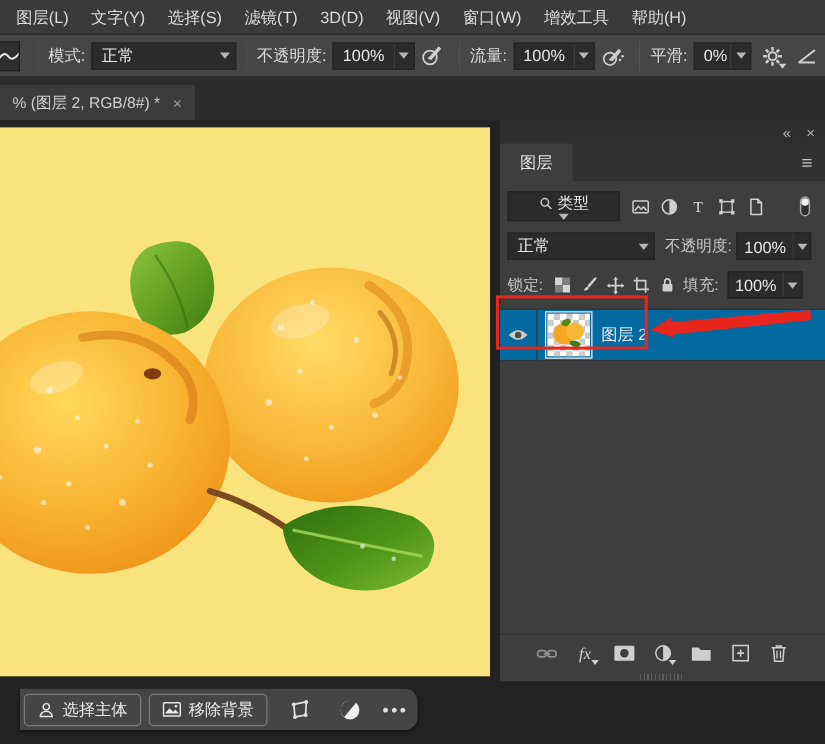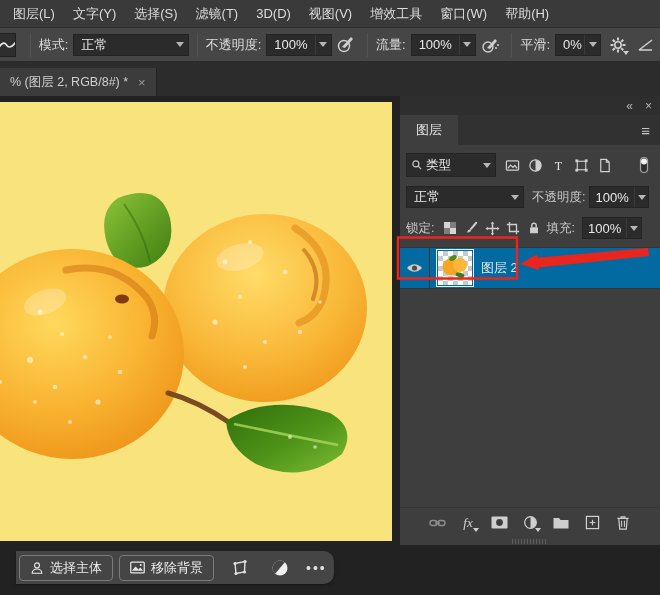--- a/index.html
+++ b/index.html
@@ -32,21 +32,21 @@
   .canvas svg { display:block; }
 
   
   .panel { position:absolute; left:400px; top:96px; width:260px; height:449px; background:#3e3e3e; display:flex; flex-direction:column; }
   .phead { height:19px; background:#2e2e2e; display:flex; align-items:center; justify-content:flex-end; gap:12px; padding-right:8px; color:#b5b5b5; font-size:12px; }
   .ptabrow { height:30px; background:#313131; display:flex; align-items:center; }
   .ptab { height:30px; line-height:30px; padding:0 16px; background:#3e3e3e; color:#e3e3e3; font-size:13px; }
   .pmenu { margin-left:auto; margin-right:10px; color:#c5c5c5; font-size:15px; }
   .prow { display:flex; align-items:center; padding:0 6px; }
   .filterrow { margin-top:8px; height:24px; gap:2px; }
-  .searchdd { width:90px; height:24px; margin-right:4px; }
+  .searchdd { width:90px; height:24px; margin-right:4px;flex-direction:column; }
   .searchdd .val { padding:0 4px; display:flex; align-items:center; gap:3px; font-size:12.5px; flex:1; }
   .fico { width:21px; height:21px; display:flex; align-items:center; justify-content:center; }
   .blendrow { margin-top:8px; height:24px; }
   .blenddd { width:118px; }
   .blenddd .val { flex:1; }
   .plabel { font-size:12.5px; color:#c9c9c9; margin:0 4px 0 8px; white-space:nowrap; }
   .numfield { width:60px; }
   .numfield .val { flex:1; padding:0 5px; }
   .lockrow { margin-top:8px; height:22px; gap:3px; }
   .lockrow .plabel { margin-left:0; }
@@ -82,22 +82,22 @@
 
 <div id="app">
 
   <div class="menubar">
     <span class="mi">图层(L)</span>
     <span class="mi">文字(Y)</span>
     <span class="mi">选择(S)</span>
     <span class="mi">滤镜(T)</span>
     <span class="mi">3D(D)</span>
     <span class="mi">视图(V)</span>
+    <span class="mi">窗口(W)</span>
     <span class="mi">增效工具</span>
-    <span class="mi">窗口(W)</span>
     <span class="mi">帮助(H)</span>
   </div>
 
   <div class="optbar">
     <div class="toolpreset">
       <svg width="18" height="18" viewBox="0 0 18 18">
           <path d="M-2,13 Q4,3 8,9 T19,6" stroke="#e8e8e8" stroke-width="2" fill="none"></path>
         </svg>
     </div>
     <div class="vsep"></div>

